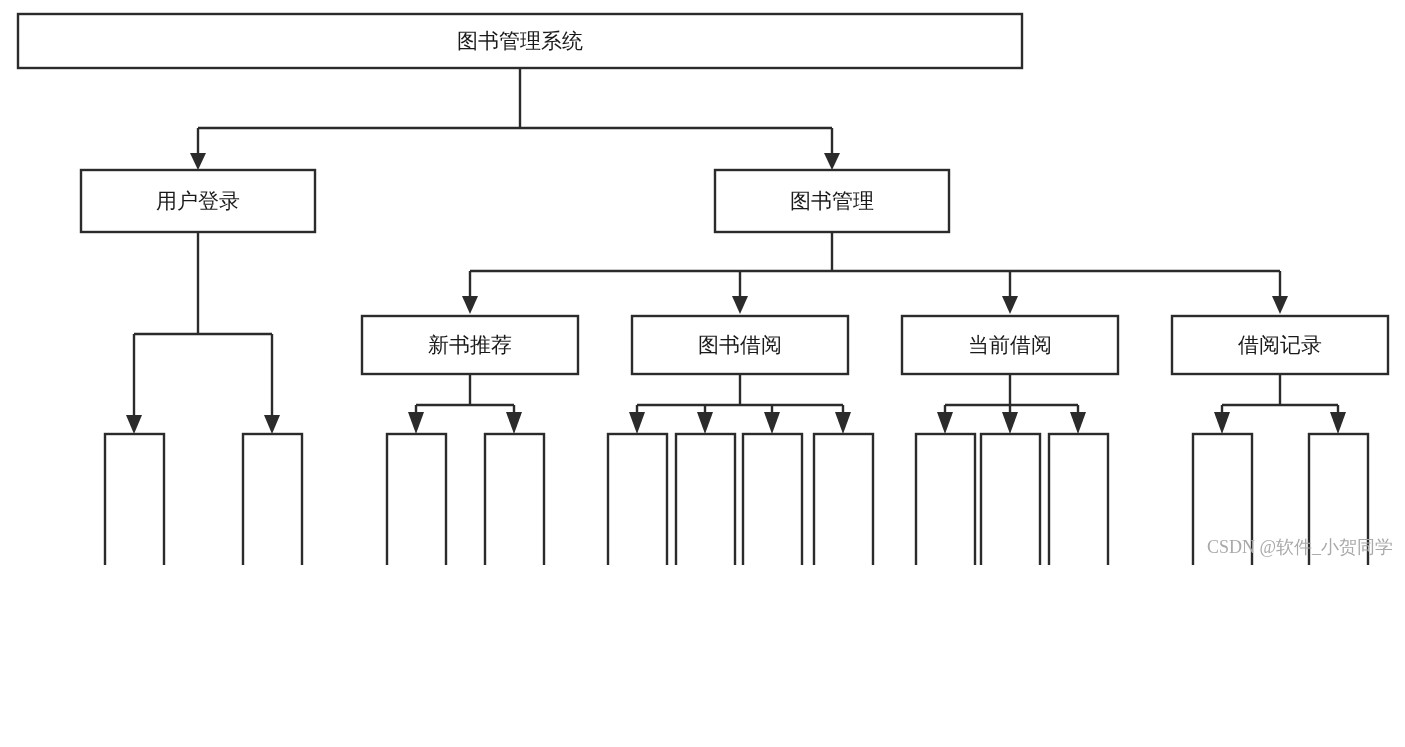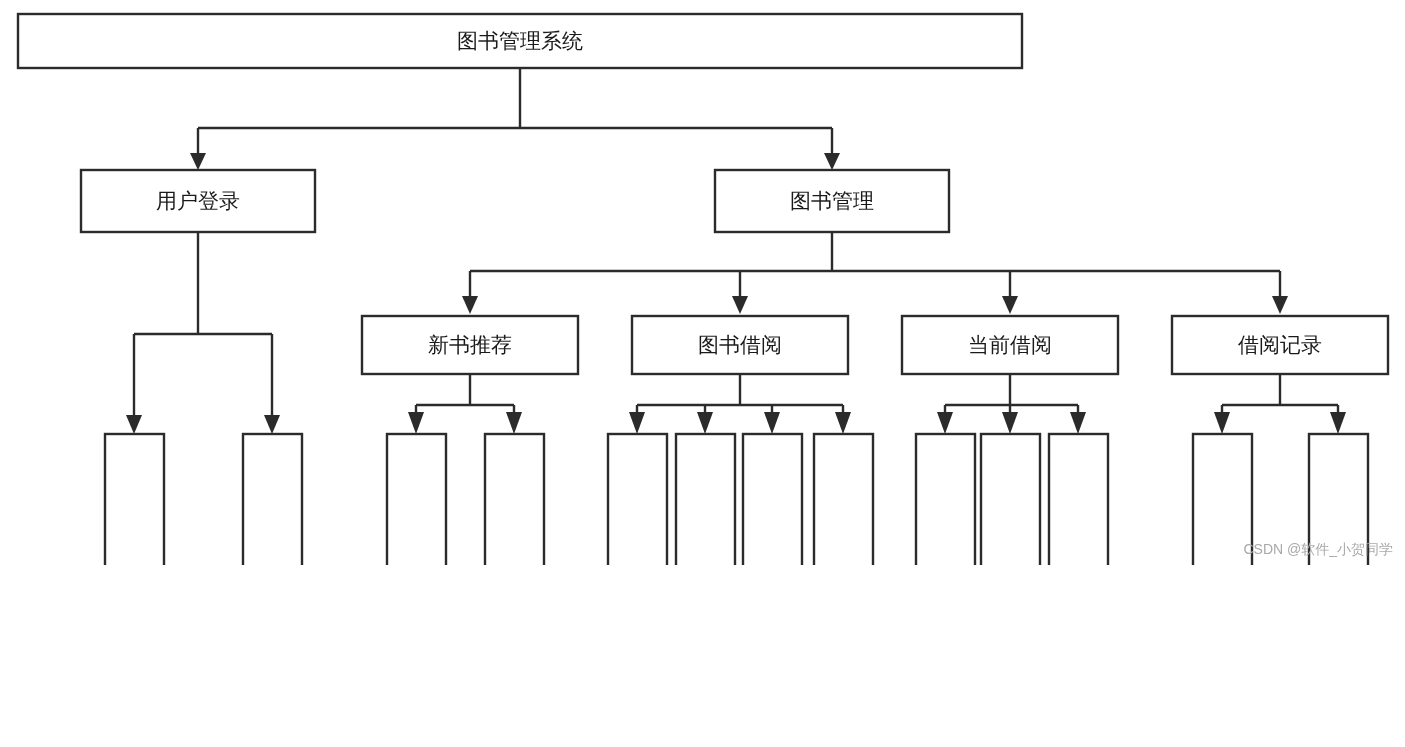--- a/index.html
+++ b/index.html
@@ -59,22 +59,22 @@
     white-space: nowrap;
     display: flex;
     align-items: flex-start;
     justify-content: center;
     pointer-events: none;
   }
   .watermark {
     position: absolute;
     right: 12px;
     bottom: 6px;
-    font-family: Liberation Sans, sans-serif;
-    font-size: 14px;
+    font-family: Liberation Serif, serif;
+    font-size: 18px;
     color: #a9a9a9;
     white-space: nowrap;
   }
 </style>
 </head>
 <body>
 
 <div id="diagram-root">
 
   <svg class="canvas" viewBox="0 0 1405 747">

